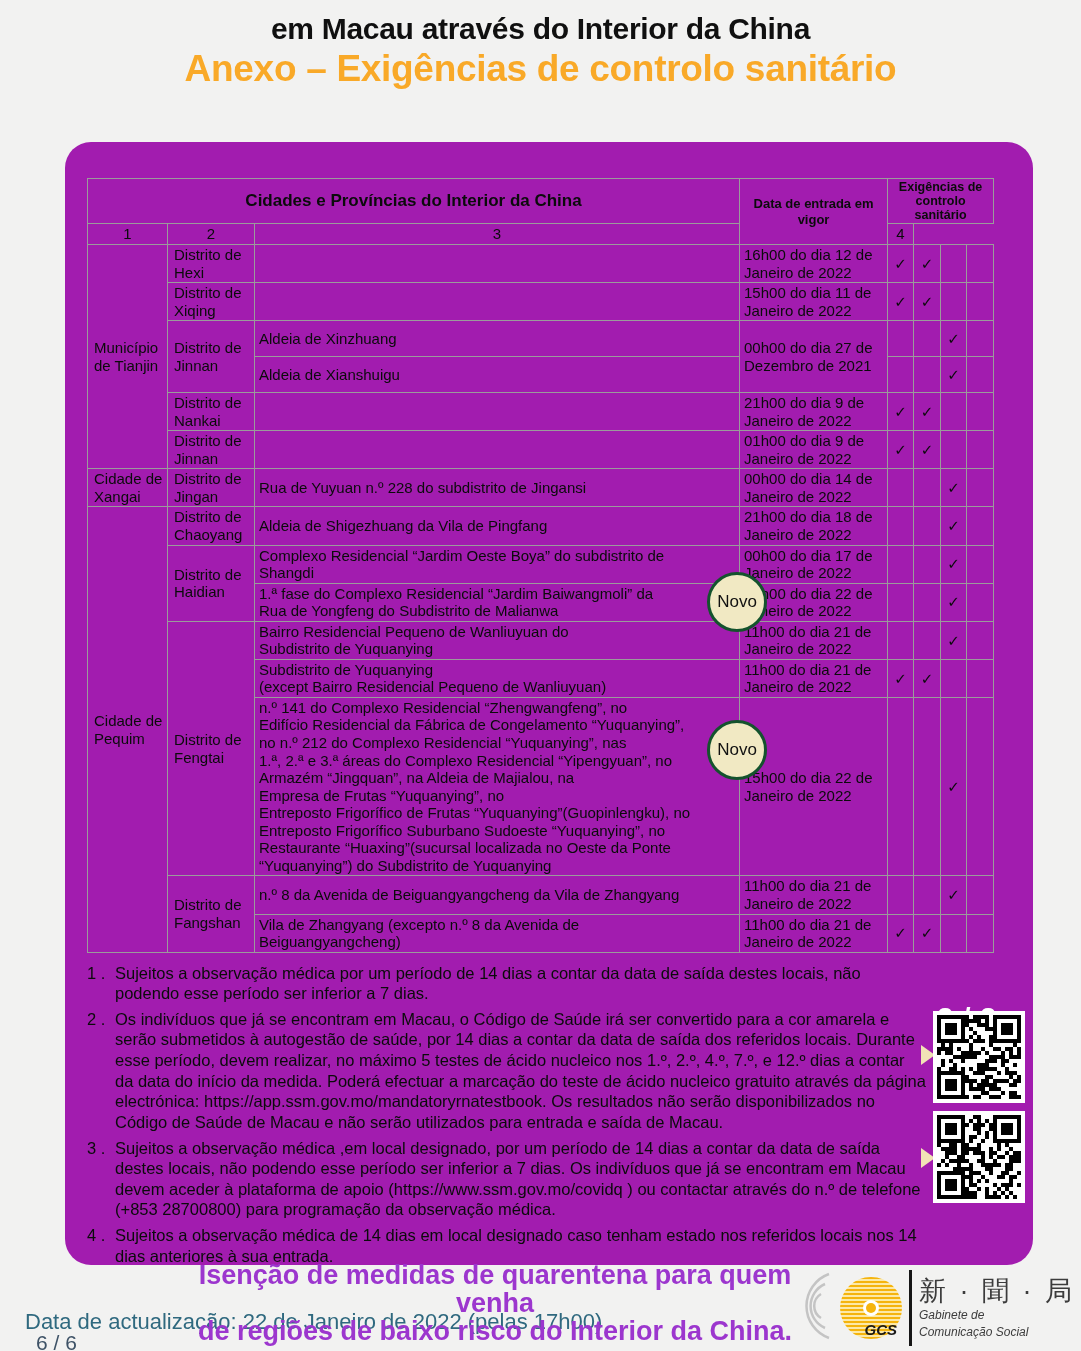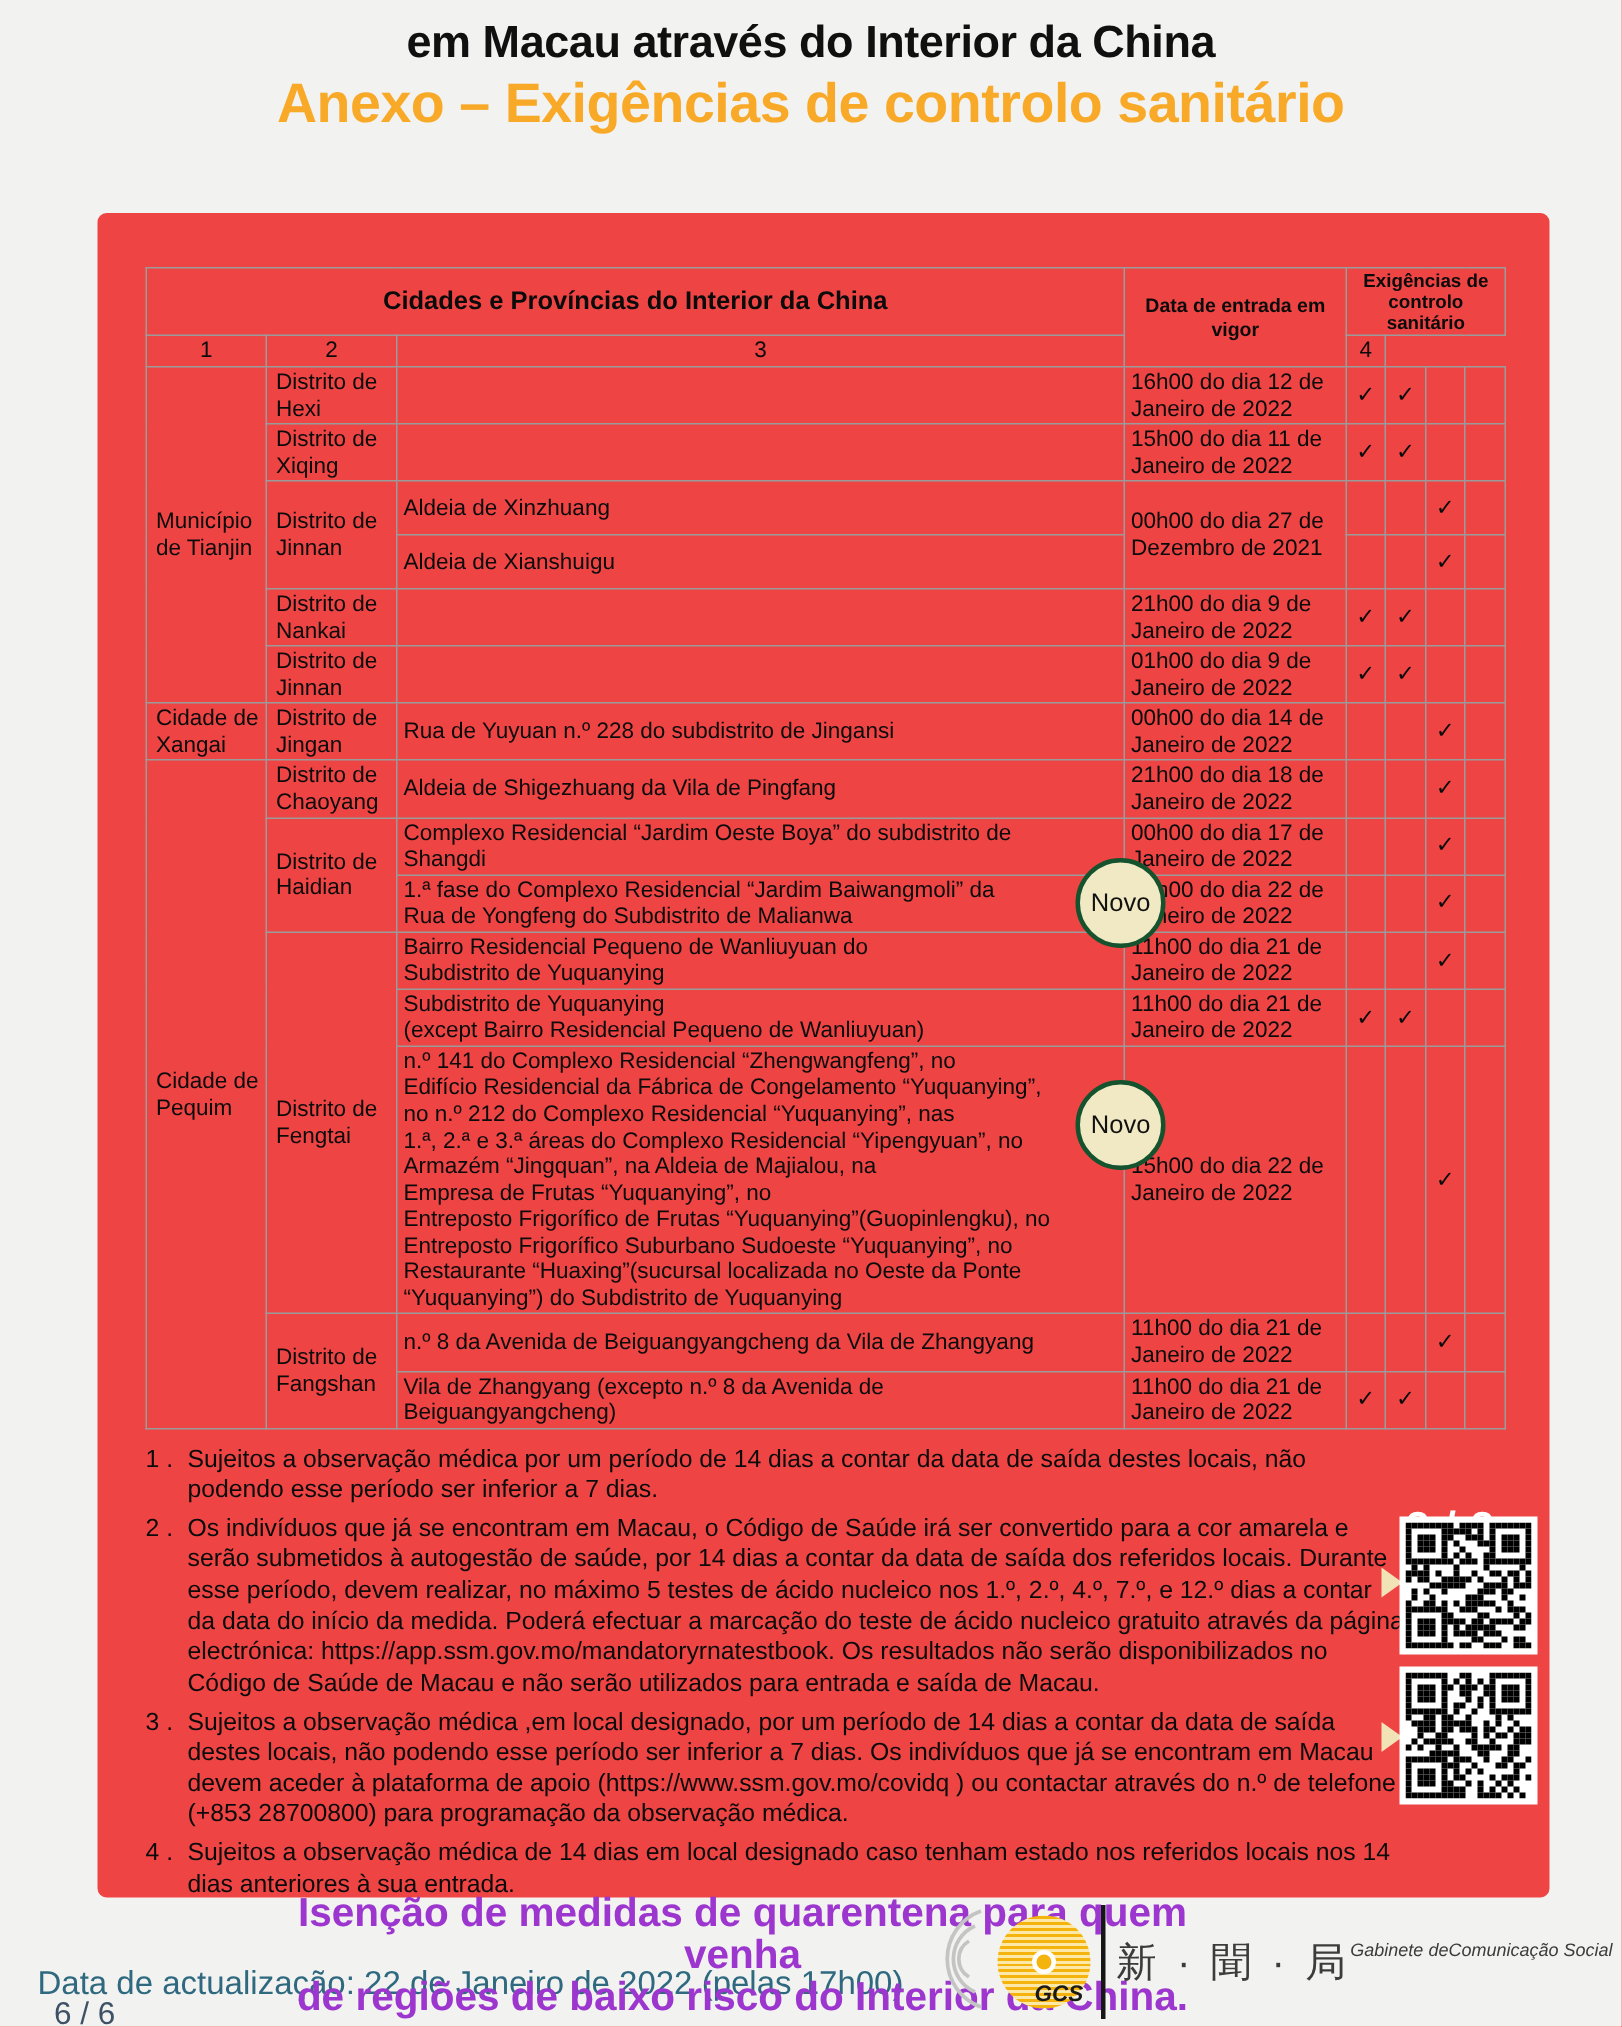--- a/index.html
+++ b/index.html
@@ -2,22 +2,22 @@
 <html><head>
 <meta charset="utf-8">
 <style>
   html,body{margin:0;padding:0;}
   .page{position:relative;width:1081px;height:1351px;background:#F2F2F1;
         font-family:"Liberation Sans","DejaVu Sans",sans-serif;overflow:hidden;}
   .titles{position:absolute;top:10px;left:0;width:100%;text-align:center;}
   .t1{font-size:30px;font-weight:bold;color:#101010;line-height:37px;letter-spacing:-0.3px;}
   .t2{font-size:37px;font-weight:bold;color:#F9A928;line-height:41px;margin-top:1px;letter-spacing:-0.3px;}
 
-  .card{position:absolute;left:65px;top:142px;width:968px;height:1123px;background:#ef4444;
-        border-radius:6px;overflow:hidden;box-sizing:border-box;padding:36px 0 0 32px;}
+  .card{position:absolute;left:65px;top:142px;width:968px;height:1123px;background:#a21caf;
+        border-radius:26px;overflow:hidden;box-sizing:border-box;padding:36px 0 0 22px;}
 
   table.tbl{width:906px;border-collapse:collapse;table-layout:fixed;font-size:15px;
             line-height:1.17;color:#0b0b0b;}
   .tbl th,.tbl td{border:1px solid #9B9B9B;padding:1px 4px;vertical-align:middle;box-sizing:border-box;}
   .tbl td{height:36px;}
   .tbl td span.ctext{white-space:pre-line;display:block;}
   .hRegion{font-size:17px;font-weight:bold;text-align:center;height:42px;}
   .hDate{font-size:13px;font-weight:bold;text-align:center;line-height:1.2;}
   .hReq{font-size:12.5px;font-weight:bold;text-align:center;line-height:1.12;padding:1px 8px;}
   .numrow th{font-weight:normal;font-size:15px;text-align:center;height:21px;}
@@ -49,21 +49,21 @@
           font-size:27px;font-weight:bold;color:#9C36CE;line-height:28px;}
 
   .logo{position:absolute;right:6px;top:1267px;display:flex;align-items:center;gap:7px;height:82px;}
   .gcs{position:relative;width:62px;height:62px;border-radius:50%;
        background:repeating-linear-gradient(180deg,#F5B40D 0 2px,#FCE9A8 2px 4px);}
   .gcs::after{content:"";position:absolute;left:50%;top:50%;width:10px;height:10px;margin:-5px 0 0 -5px;
        border-radius:50%;background:#F5B40D;box-shadow:0 0 0 3px #fff;}
   .gcs-mono{position:absolute;right:5px;bottom:1px;font-size:15px;font-weight:bold;
        font-style:italic;color:#1a1a1a;}
   .logo-bar{width:3px;height:76px;background:#161616;}
-  .logo-txt{display:flex;flex-direction:row;justify-content:center;}
+  .logo-txt{display:flex;flex-direction:column;justify-content:center;}
   .logo-cn{font-size:27px;color:#3c3c3c;letter-spacing:3px;line-height:32px;}
   .logo-pt{font-size:12px;font-style:italic;color:#3c3c3c;line-height:17px;}
 </style>
 </head>
 <body>
 
 <div class="page">
 
   <div class="titles">
     <div class="t1">em Macau através do Interior da China</div>

